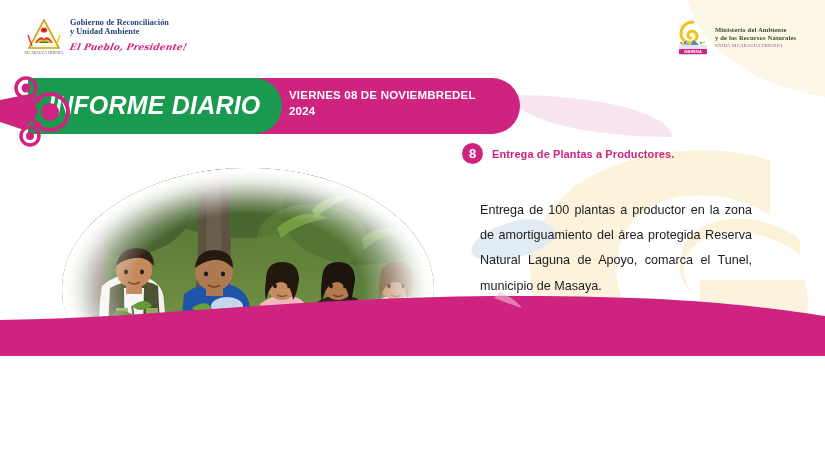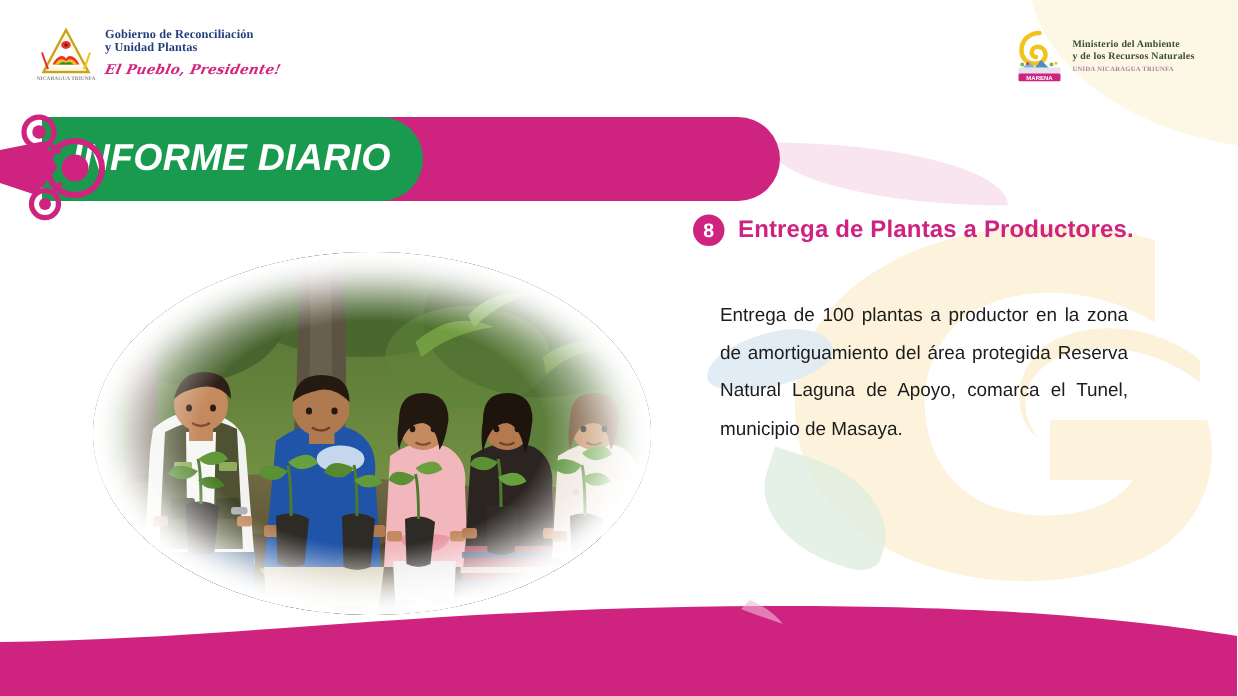--- a/index.html
+++ b/index.html
@@ -4,21 +4,21 @@
 <style>
   * { box-sizing: border-box; margin: 0; padding: 0; }
   html, body {
     width: 825px; height: 464px;
     overflow: hidden;
     background: #ffffff;
     font-family: "Liberation Sans", sans-serif;
   }
   .slide {
     position: relative;
-    width: 825px; height: 464px;
+    width: 825px; height: 356px;
     background: #ffffff;
     overflow: hidden;
   }
 
   
   .bg-layer { position: absolute; inset: 0; pointer-events: none; }
   .wm-g {
     position: absolute;
     left: 470px; top: 120px;
     width: 350px; height: 300px;
@@ -119,21 +119,21 @@
     display: flex; align-items: center; gap: 9px;
   }
   .num-badge {
     width: 21px; height: 21px; border-radius: 50%;
     background: #cf2380; color: #ffffff;
     font-size: 13px; font-weight: bold;
     display: flex; align-items: center; justify-content: center;
     flex: 0 0 21px;
   }
   .section-title {
-    font-size: 16px; font-weight: bold; color: #cf2380;
+    font-size: 11px; font-weight: bold; color: #cf2380;
     letter-spacing: .1px; white-space: nowrap;
   }
 
   
   .body-text {
     position: absolute; left: 480px; top: 198px;
     width: 272px;
     font-size: 12.6px; color: #1c1c1c;
     line-height: 2.0;
     text-align: justify;
@@ -187,21 +187,21 @@
       <circle cx="20" cy="14" r="1.1" fill="#7a1410"></circle>
       <path d="M11 27 C14 21 18 20 20 23 C22 20 26 21 29 27 Z" fill="#e8342a"></path>
       <path d="M12.5 27 C15 23 18 22.5 20 24.8 C22 22.5 25 23 27.5 27 Z" fill="#f6c21b"></path>
       <path d="M15 27 C16.5 25 18.5 24.8 20 26 C21.5 24.8 23.5 25 25 27 Z" fill="#2f8f3e"></path>
       <path d="M4 19 q2 6 4 11" stroke="#e8342a" stroke-width="1.4" fill="none"></path>
       <path d="M36 19 q-2 6 -4 11" stroke="#f6c21b" stroke-width="1.4" fill="none"></path>
       <text x="20" y="37.5" font-size="3.6" font-family="Liberation Serif, serif" font-weight="bold" fill="#8a8a8a" text-anchor="middle">NICARAGUA TRIUNFA</text>
     </svg>
     <div class="logo-left-text">
       <div class="l1">Gobierno de Reconciliación</div>
-      <div class="l2">y Unidad Plantas</div>
+      <div class="l2">y Unidad Ambiente</div>
       <div class="slogan">El Pueblo, Presidente!</div>
     </div>
   </div>
 
   <div class="logo-right">
     <svg class="emblem-right" viewBox="0 0 34 38">
       <path d="M17 4 C10 4 5 9 5 15.5 C5 21 9 24.5 14 24.5 C18 24.5 21 21.8 21 18.4 C21 15.4 18.7 13.2 16 13.2 C13.6 13.2 11.8 14.9 11.8 17 C11.8 18.7 13.1 20 14.7 20" fill="none" stroke="#f2c31b" stroke-width="3" stroke-linecap="round"></path>
       <rect x="3" y="27" width="28" height="6" rx="1" fill="#e9e0ef"></rect>
       <path d="M6 27 L10 23 L14 27 Z" fill="#7fb3d8"></path>
       <path d="M14 27 L18 22 L23 27 Z" fill="#4d8fc0"></path>
@@ -216,20 +216,21 @@
       <div class="r1">Ministerio del Ambiente</div>
       <div class="r2">y de los Recursos Naturales</div>
       <div class="r3">UNIDA NICARAGUA TRIUNFA</div>
     </div>
   </div>
 
   <div class="banner-wrap">
     <div class="banner-pink"></div>
     <div class="banner-green"></div>
     <div class="banner-title">INFORME DIARIO</div>
+    <div class="banner-date">VIERNES 08 DE NOVIEMBREDEL 2024</div>
   </div>
 
   <svg class="deco-molecule" viewBox="0 0 92 76">
     <path d="M0 28 L30 22 L38 40 L24 58 L0 50 Z" fill="#cf2380"></path>
     <circle cx="50" cy="40" r="18" fill="none" stroke="#cf2380" stroke-width="4"></circle>
     <circle cx="50" cy="40" r="9" fill="#cf2380"></circle>
     <circle cx="26" cy="16" r="10" fill="none" stroke="#cf2380" stroke-width="3.5"></circle>
     <circle cx="26" cy="16" r="4.5" fill="#cf2380"></circle>
     <circle cx="30" cy="64" r="9" fill="none" stroke="#cf2380" stroke-width="3.5"></circle>
     <circle cx="30" cy="64" r="4" fill="#cf2380"></circle>

